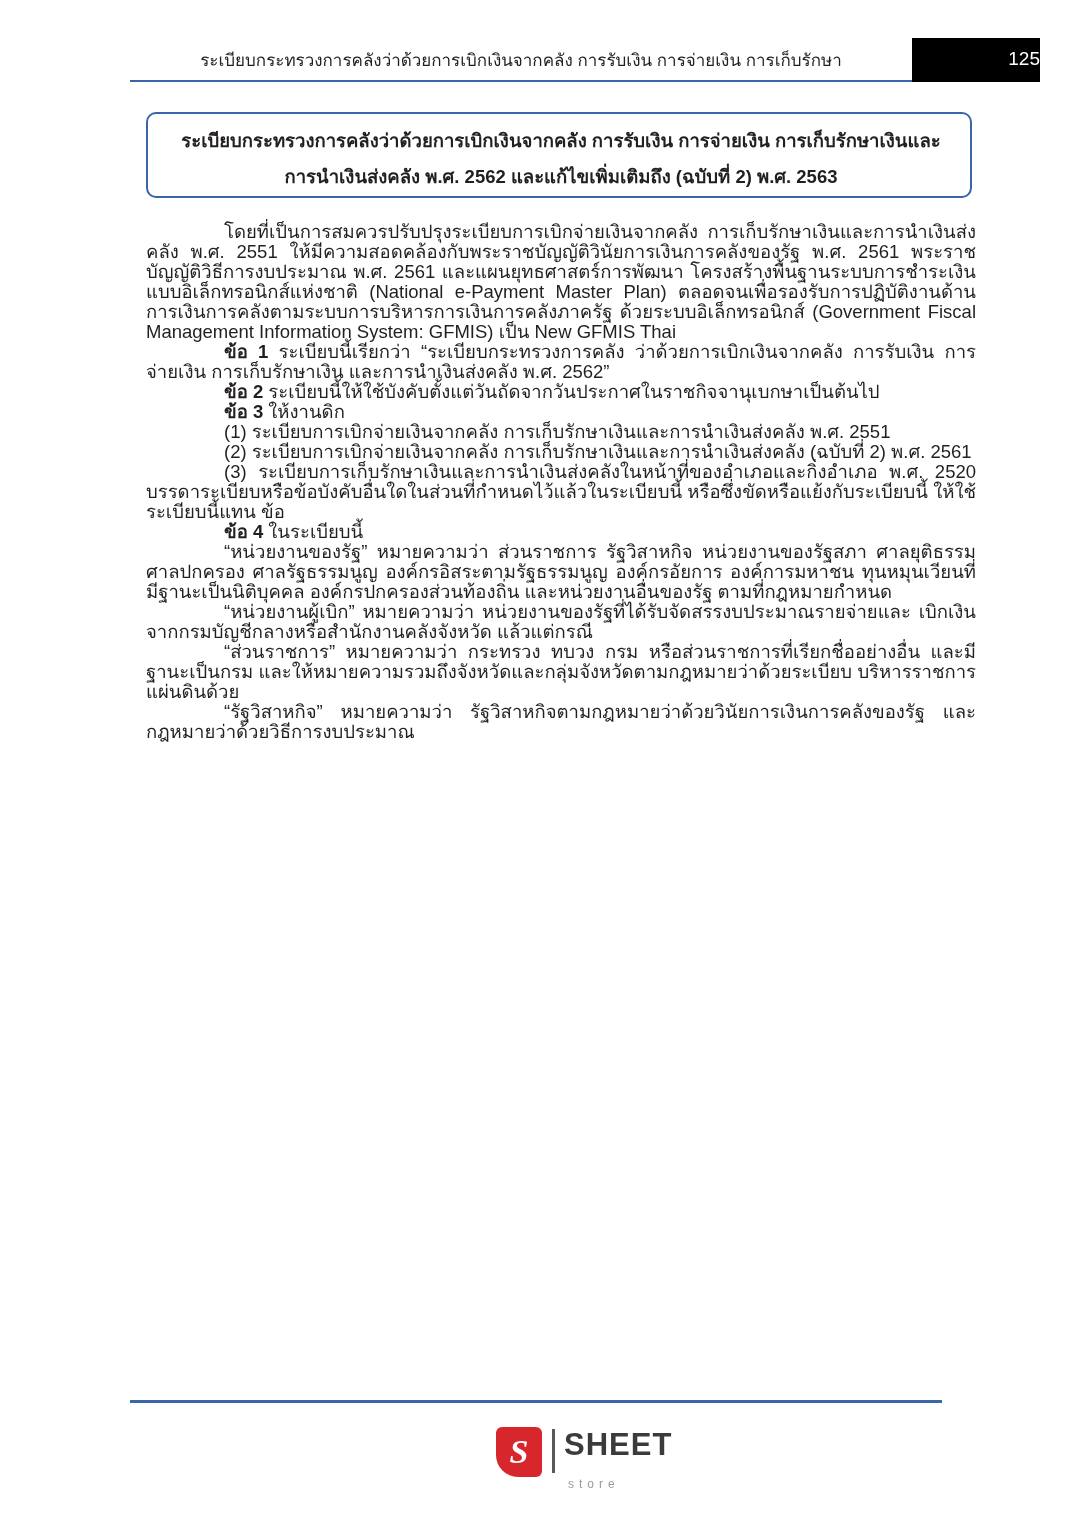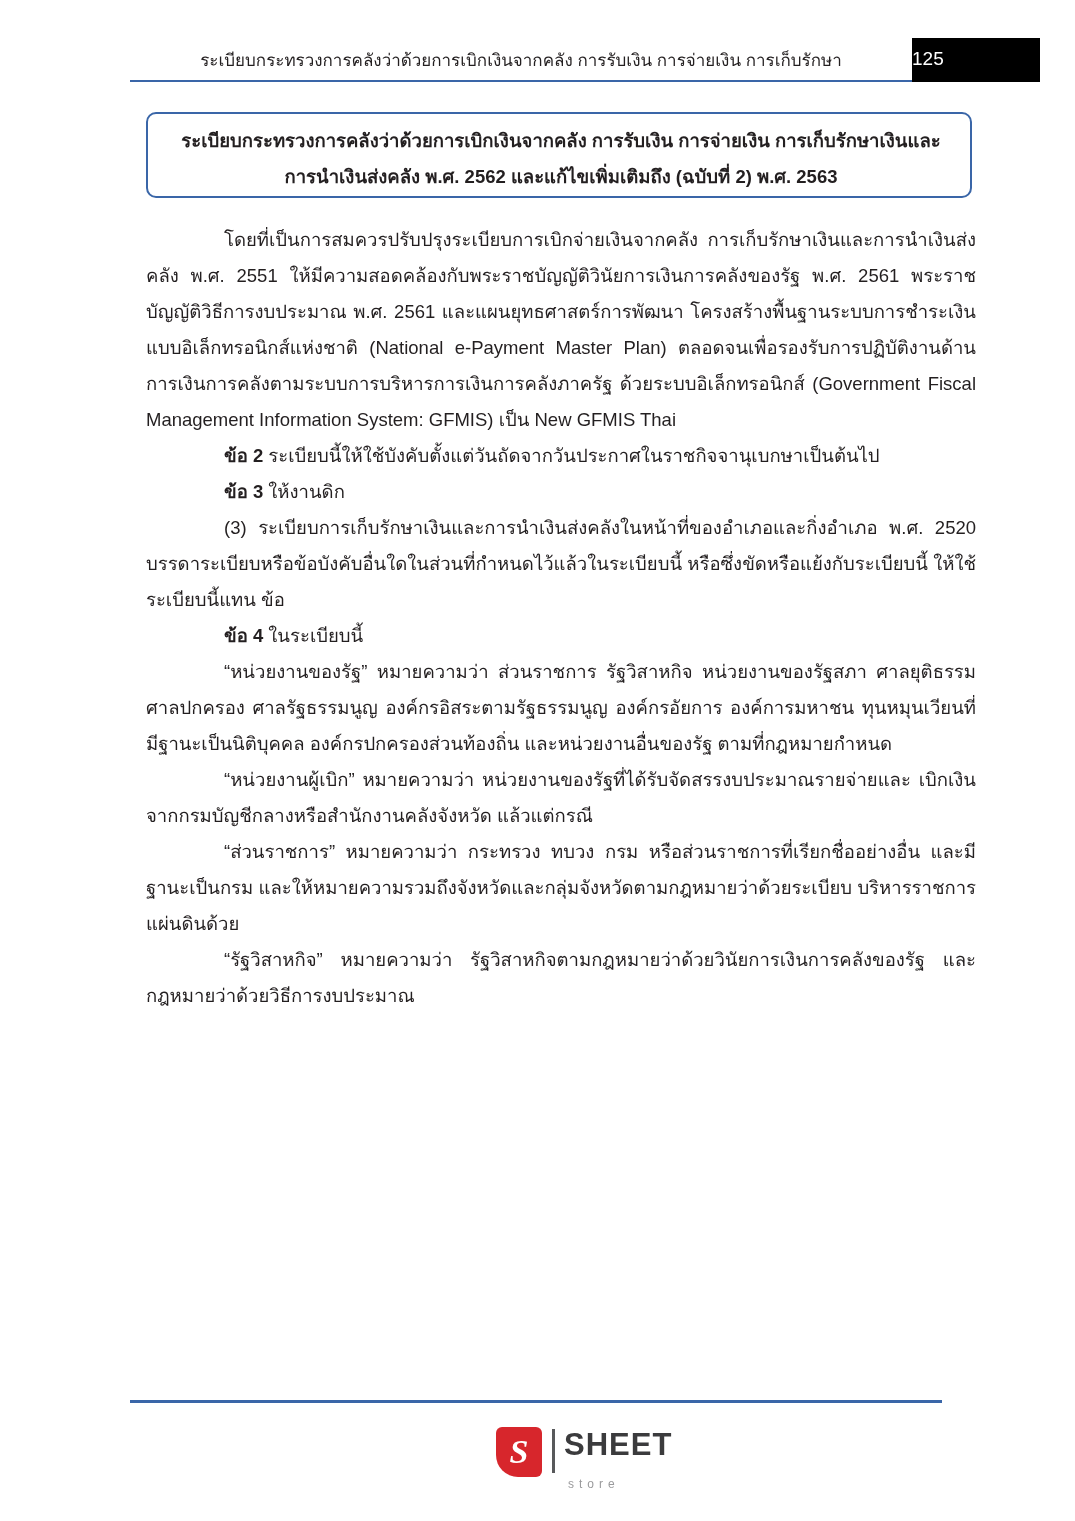--- a/index.html
+++ b/index.html
@@ -52,21 +52,21 @@
     top: 0px;
     width: 128px;
     height: 44px;
     background: #000000;
   }
   .header-pagenum {
     position: absolute;
     left: 912px;
     top: 10px;
     width: 128px;
-    text-align: left;
+    text-align: right;
     color: #ffffff;
     font-size: 19px;
   }
 
   
   .title-box {
     position: absolute;
     left: 146px;
     top: 112px;
     width: 826px;
@@ -90,21 +90,21 @@
   
   .body {
     position: absolute;
     left: 146px;
     top: 222px;
     width: 830px;
   }
   p {
     margin: 0;
     font-size: 18.5px;
-    line-height: 36px;
+    line-height: 20px;
     color: #231f20;
     text-align: justify;
     text-justify: inter-word;
   }
   p.indent { text-indent: 78px; }
   p .b { font-weight: bold; }
 
   
   .footer-rule {
     position: absolute;
@@ -178,26 +178,29 @@
   <div class="title-box">
     <div class="line line1">ระเบียบกระทรวงการคลังว่าด้วยการเบิกเงินจากคลัง การรับเงิน การจ่ายเงิน  การเก็บรักษาเงินและ</div>
     <div class="line line2">การนำเงินส่งคลัง พ.ศ. 2562 และแก้ไขเพิ่มเติมถึง (ฉบับที่ 2) พ.ศ. 2563</div>
   </div>
 
   <div class="body">
 
     <p class="indent">โดยที่เป็นการสมควรปรับปรุงระเบียบการเบิกจ่ายเงินจากคลัง การเก็บรักษาเงินและการนำเงินส่งคลัง พ.ศ. 2551 ให้มีความสอดคล้องกับพระราชบัญญัติวินัยการเงินการคลังของรัฐ พ.ศ. 2561 พระราชบัญญัติวิธีการงบประมาณ พ.ศ. 2561 และแผนยุทธศาสตร์การพัฒนา โครงสร้างพื้นฐานระบบการชำระเงินแบบอิเล็กทรอนิกส์แห่งชาติ (National e-Payment Master Plan) ตลอดจนเพื่อรองรับการปฏิบัติงานด้านการเงินการคลังตามระบบการบริหารการเงินการคลังภาครัฐ ด้วยระบบอิเล็กทรอนิกส์ (Government Fiscal Management Information System: GFMIS) เป็น New GFMIS Thai</p>
 
 
+    <p class="indent"><span class="b">ข้อ 1</span><span> ระเบียบนี้เรียกว่า “ระเบียบกระทรวงการคลัง ว่าด้วยการเบิกเงินจากคลัง การรับเงิน การจ่ายเงิน การเก็บรักษาเงิน และการนำเงินส่งคลัง พ.ศ. 2562”</span></p>
 
     <p class="indent"><span class="b">ข้อ 2</span><span> ระเบียบนี้ให้ใช้บังคับตั้งแต่วันถัดจากวันประกาศในราชกิจจานุเบกษาเป็นต้นไป</span></p>
 
     <p class="indent"><span class="b">ข้อ 3</span><span> ให้งานดิก</span></p>
 
-
+    <p class="indent">(1) ระเบียบการเบิกจ่ายเงินจากคลัง  การเก็บรักษาเงินและการนำเงินส่งคลัง  พ.ศ. 2551</p>
+
+    <p class="indent">(2) ระเบียบการเบิกจ่ายเงินจากคลัง  การเก็บรักษาเงินและการนำเงินส่งคลัง (ฉบับที่ 2) พ.ศ. 2561</p>
 
     <p class="indent">(3) ระเบียบการเก็บรักษาเงินและการนำเงินส่งคลังในหน้าที่ของอำเภอและกิ่งอำเภอ  พ.ศ. 2520 บรรดาระเบียบหรือข้อบังคับอื่นใดในส่วนที่กำหนดไว้แล้วในระเบียบนี้  หรือซึ่งขัดหรือแย้งกับระเบียบนี้ ให้ใช้ระเบียบนี้แทน  ข้อ</p>
 
     <p class="indent"><span class="b">ข้อ 4</span><span> ในระเบียบนี้</span></p>
 
     <p class="indent">“หน่วยงานของรัฐ” หมายความว่า ส่วนราชการ รัฐวิสาหกิจ หน่วยงานของรัฐสภา ศาลยุติธรรม ศาลปกครอง ศาลรัฐธรรมนูญ องค์กรอิสระตามรัฐธรรมนูญ องค์กรอัยการ องค์การมหาชน ทุนหมุนเวียนที่มีฐานะเป็นนิติบุคคล องค์กรปกครองส่วนท้องถิ่น และหน่วยงานอื่นของรัฐ ตามที่กฎหมายกำหนด</p>
 
     <p class="indent">“หน่วยงานผู้เบิก” หมายความว่า หน่วยงานของรัฐที่ได้รับจัดสรรงบประมาณรายจ่ายและ เบิกเงินจากกรมบัญชีกลางหรือสำนักงานคลังจังหวัด  แล้วแต่กรณี</p>
 
     <p class="indent">“ส่วนราชการ” หมายความว่า กระทรวง ทบวง กรม หรือส่วนราชการที่เรียกชื่ออย่างอื่น และมีฐานะเป็นกรม และให้หมายความรวมถึงจังหวัดและกลุ่มจังหวัดตามกฎหมายว่าด้วยระเบียบ บริหารราชการแผ่นดินด้วย</p>

